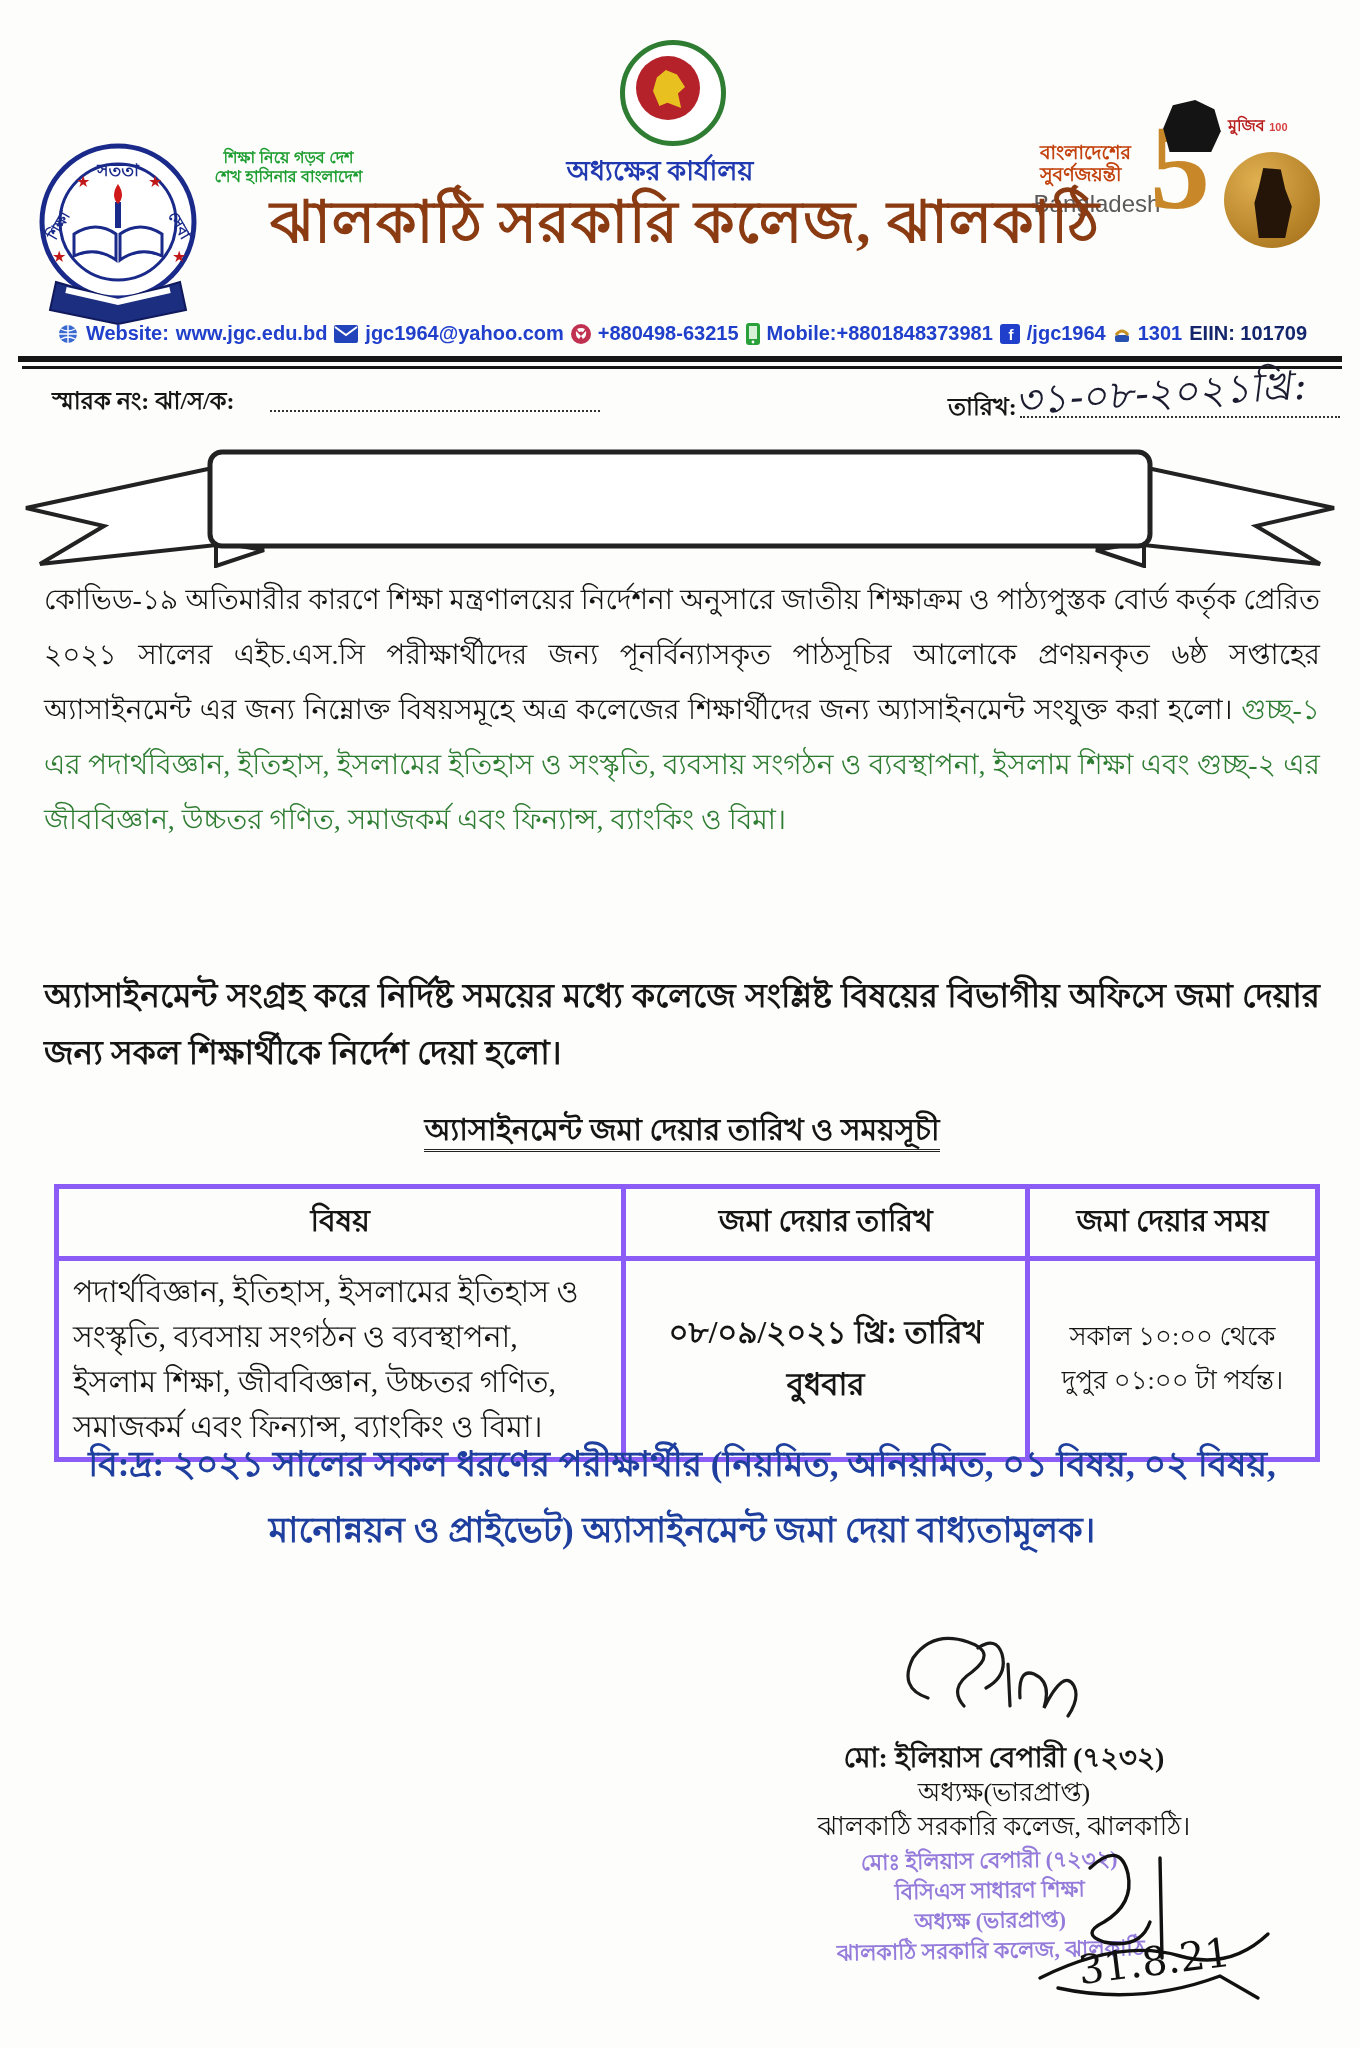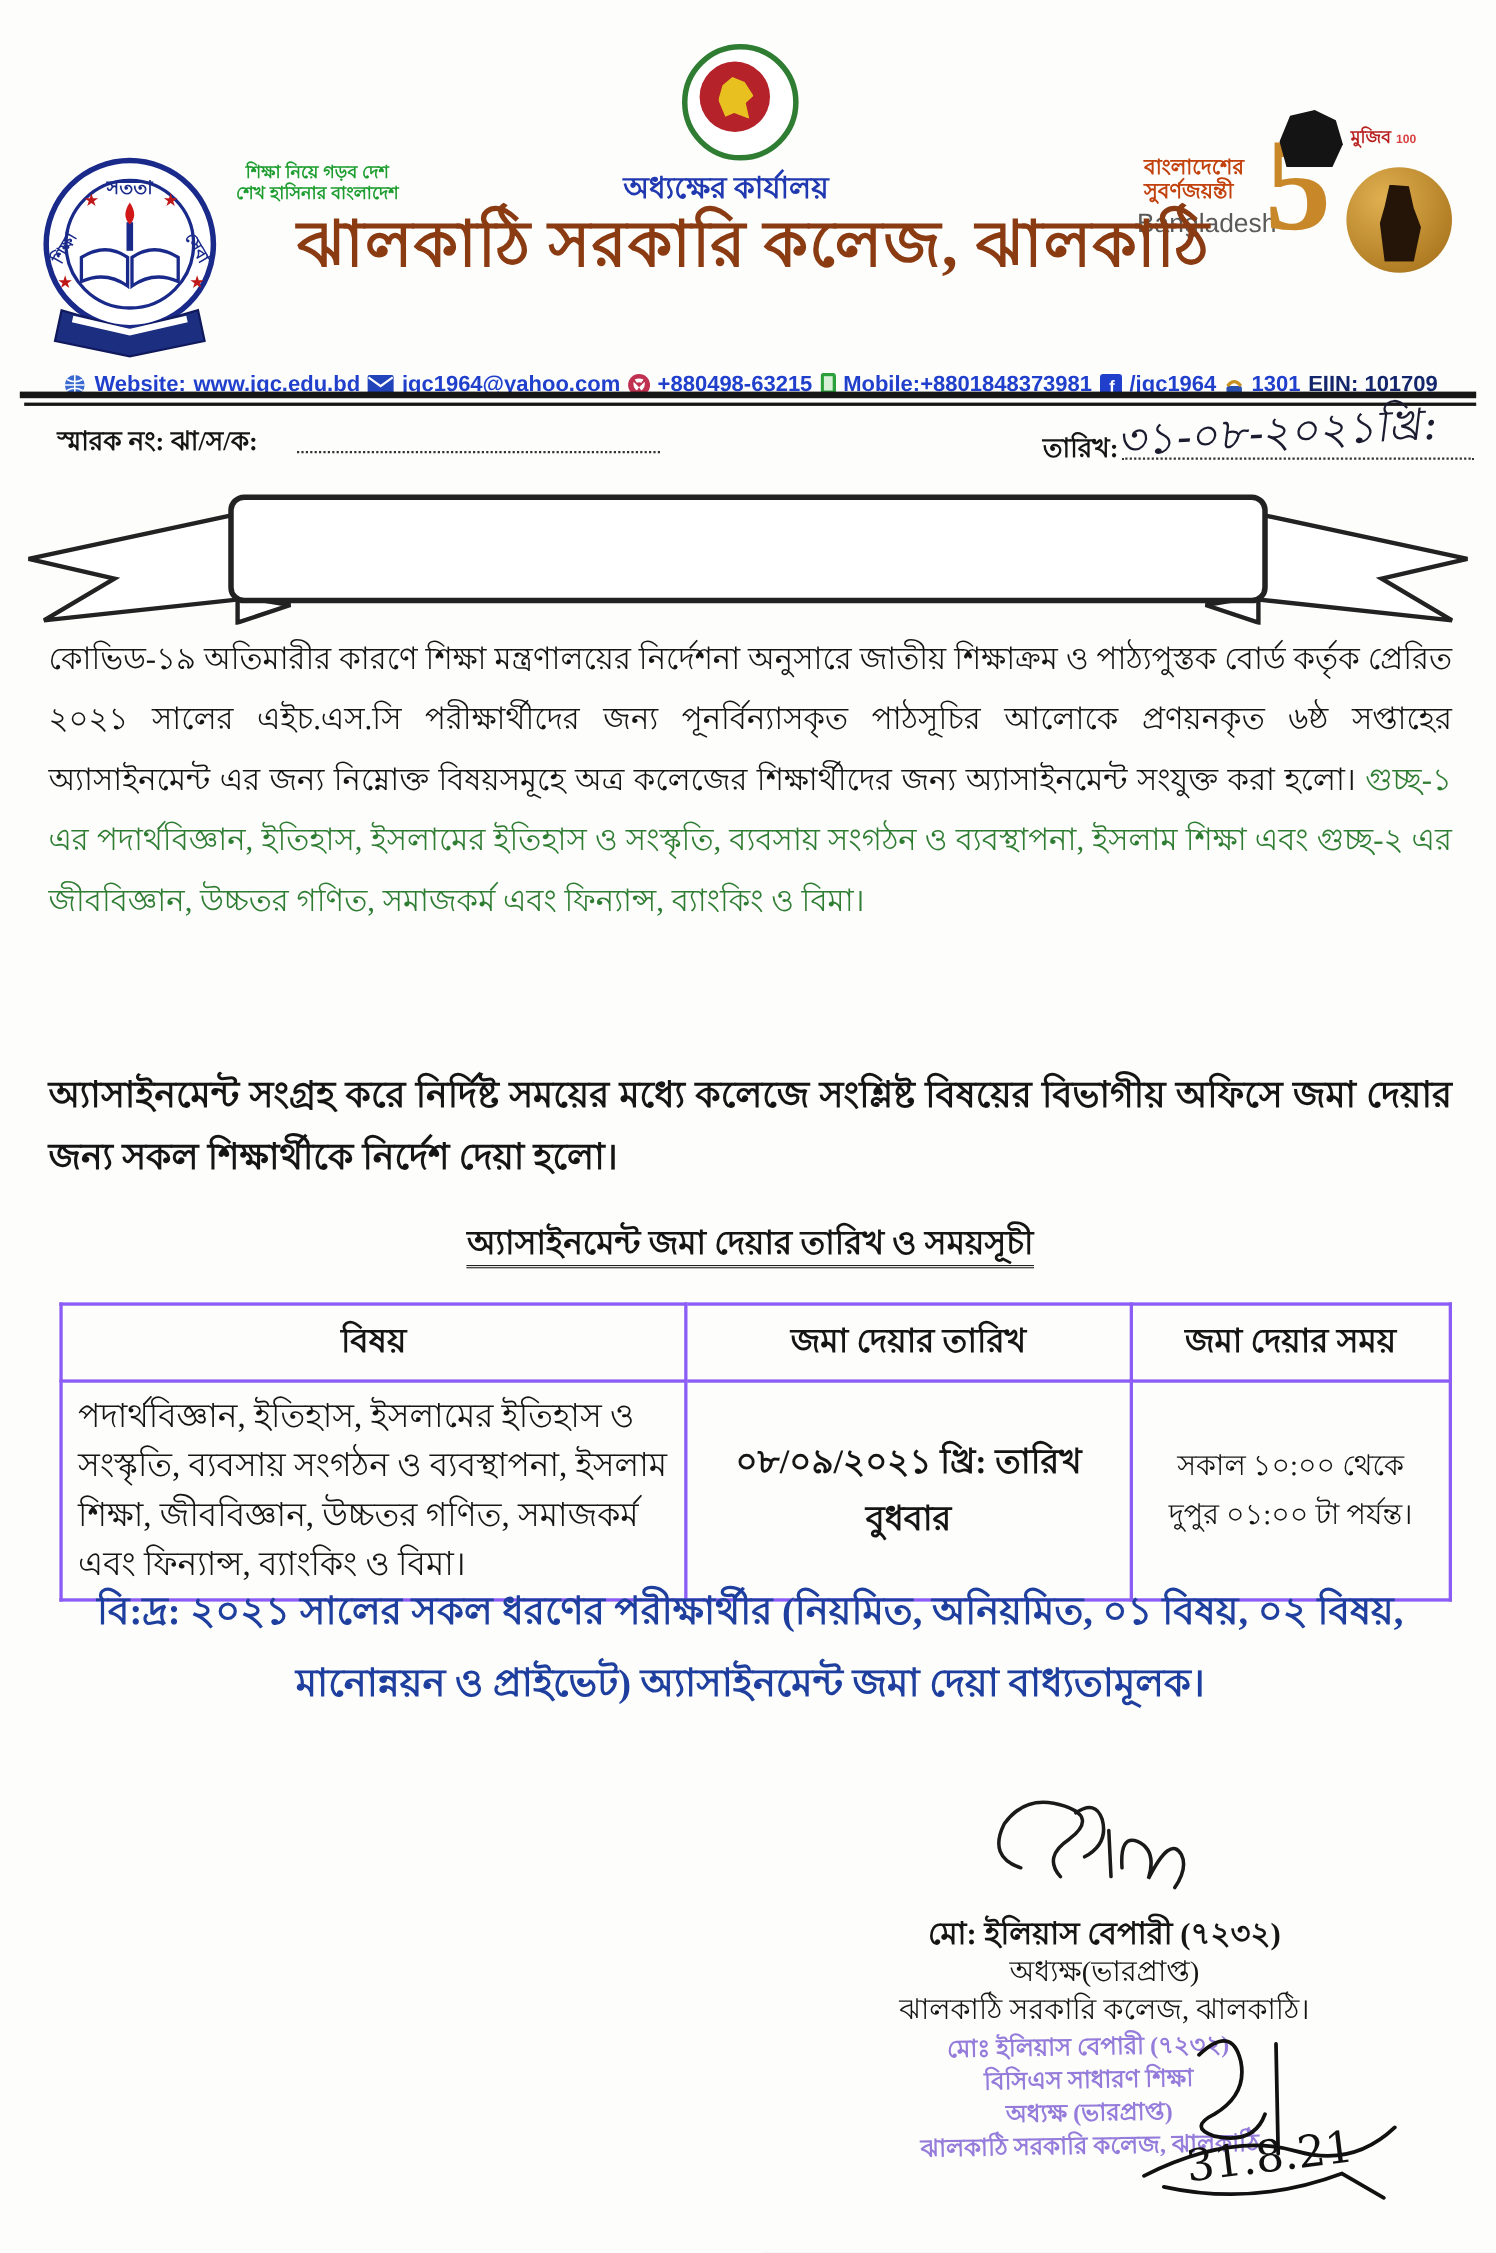--- a/index.html
+++ b/index.html
@@ -13,21 +13,21 @@
 
   
   .slogan{left:196px;top:148px;width:185px;color:#1e9e30;font-weight:bold;
           font-size:16px;line-height:19px;text-align:center;font-family:"Liberation Sans",sans-serif;}
   .office{left:510px;top:150px;width:300px;color:#2038b0;font-weight:bold;font-size:27px;text-align:center;}
   .title-bn{left:180px;top:178px;width:1010px;color:#8a3b12;font-weight:bold;font-size:58px;
             text-align:center;letter-spacing:1px;}
   .title-en{left:140px;top:252px;width:1110px;color:#1c2e80;font-weight:bold;font-size:41px;
             text-align:center;letter-spacing:0.5px;}
   .contact{left:22px;top:322px;width:1320px;display:flex;align-items:center;justify-content:center;
-           gap:7px;color:#2040cc;font-weight:bold;font-size:20px;font-family:"Liberation Sans",sans-serif;margin-top:16px;}
+           gap:7px;color:#2040cc;font-weight:bold;font-size:20px;font-family:"Liberation Sans",sans-serif;}
   .contact .dark{color:#13266b;}
   .ico{display:inline-flex;vertical-align:middle;}
   .rule{left:18px;top:356px;width:1324px;border-top:6px solid #161616;}
   .rule2{left:22px;top:366px;width:1320px;border-top:3px solid #161616;}
 
   
   .emblem{left:598px;top:40px;width:140px;height:110px;}
   .emblem .ring{position:absolute;left:22px;top:0;width:96px;height:96px;border-radius:50%;
                 border:5px solid #2f7d32;background:#fff;}
   .emblem .red{position:absolute;left:38px;top:16px;width:64px;height:64px;border-radius:50%;background:#b5222a;}
@@ -73,21 +73,21 @@
   .p1{top:572px;}
   .p1 .green{color:#2f7d32;}
   .p2{top:842px;text-indent:62px;}
   .p2 .lnk{color:#1635cc;font-weight:bold;font-size:30px;}
   .p3{top:968px;font-weight:bold;font-size:33px;line-height:57px;}
   .heading{left:44px;top:1106px;width:1276px;text-align:center;font-weight:bold;font-size:30px;}
   .heading span{border-bottom:3px double #222;padding-bottom:3px;}
 
   
   .tbl{left:54px;top:1184px;width:1266px;border-collapse:collapse;}
-  .tbl th,.tbl td{border:3px solid #8b5cf6;}
+  .tbl th,.tbl td{border:5px solid #8b5cf6;}
   .tbl th{font-size:30px;font-weight:bold;padding:8px 6px;}
   .tbl td{vertical-align:middle;}
   .td-sub{font-size:30px;line-height:45px;padding:8px 14px;text-align:left;}
   .td-date{font-size:31px;font-weight:bold;text-align:center;line-height:52px;}
   .td-time{font-size:26px;text-align:center;line-height:44px;}
 
   
   .note{left:44px;top:1432px;width:1276px;color:#1e3f9e;font-weight:bold;font-size:35px;
         line-height:66px;text-align:center;}
 

